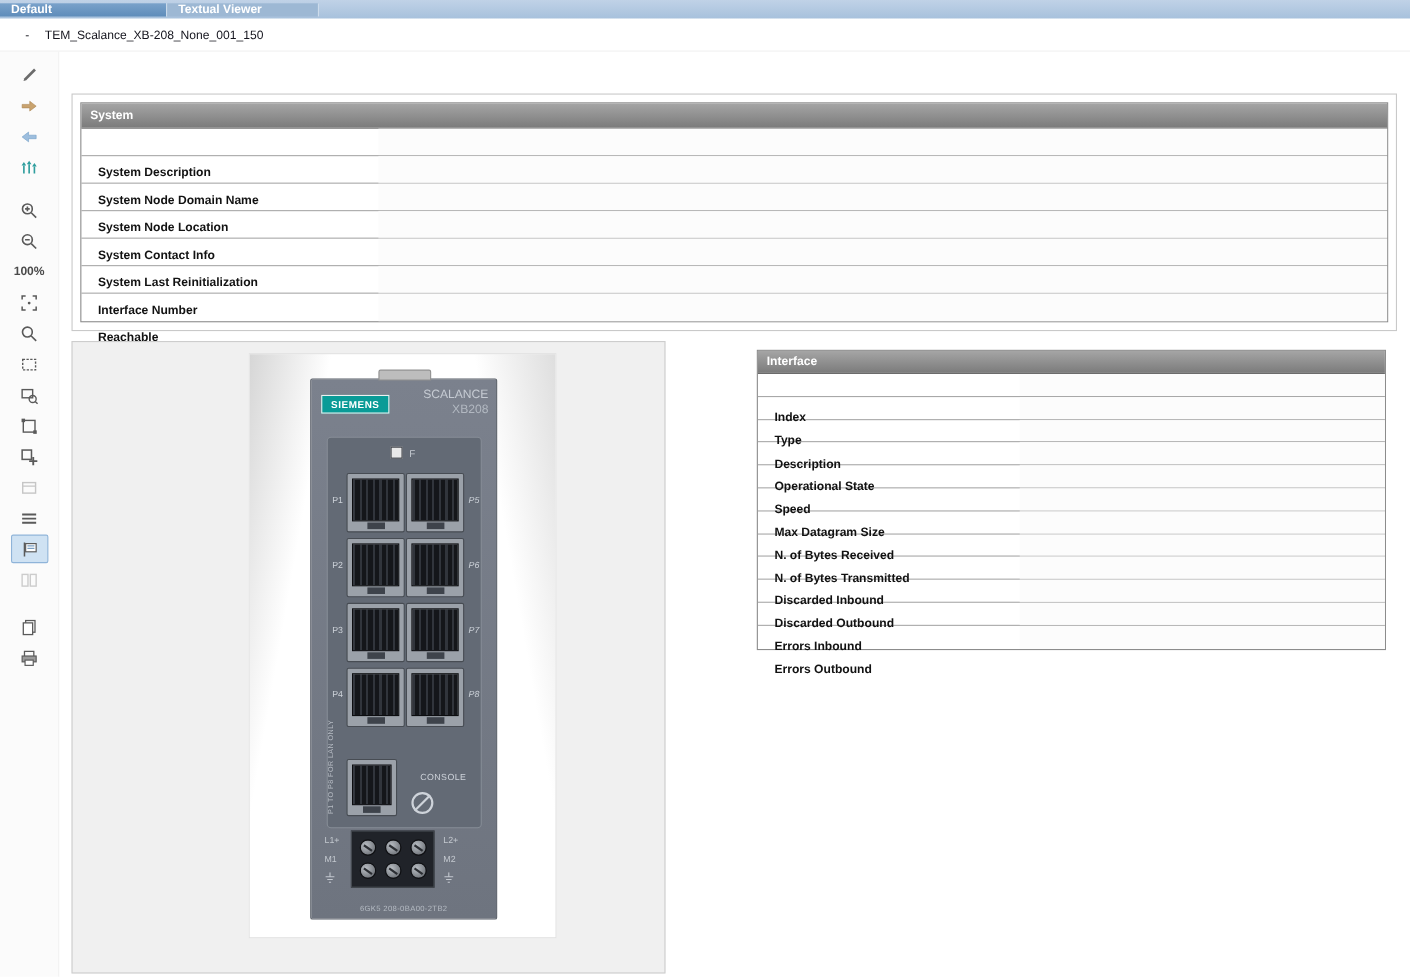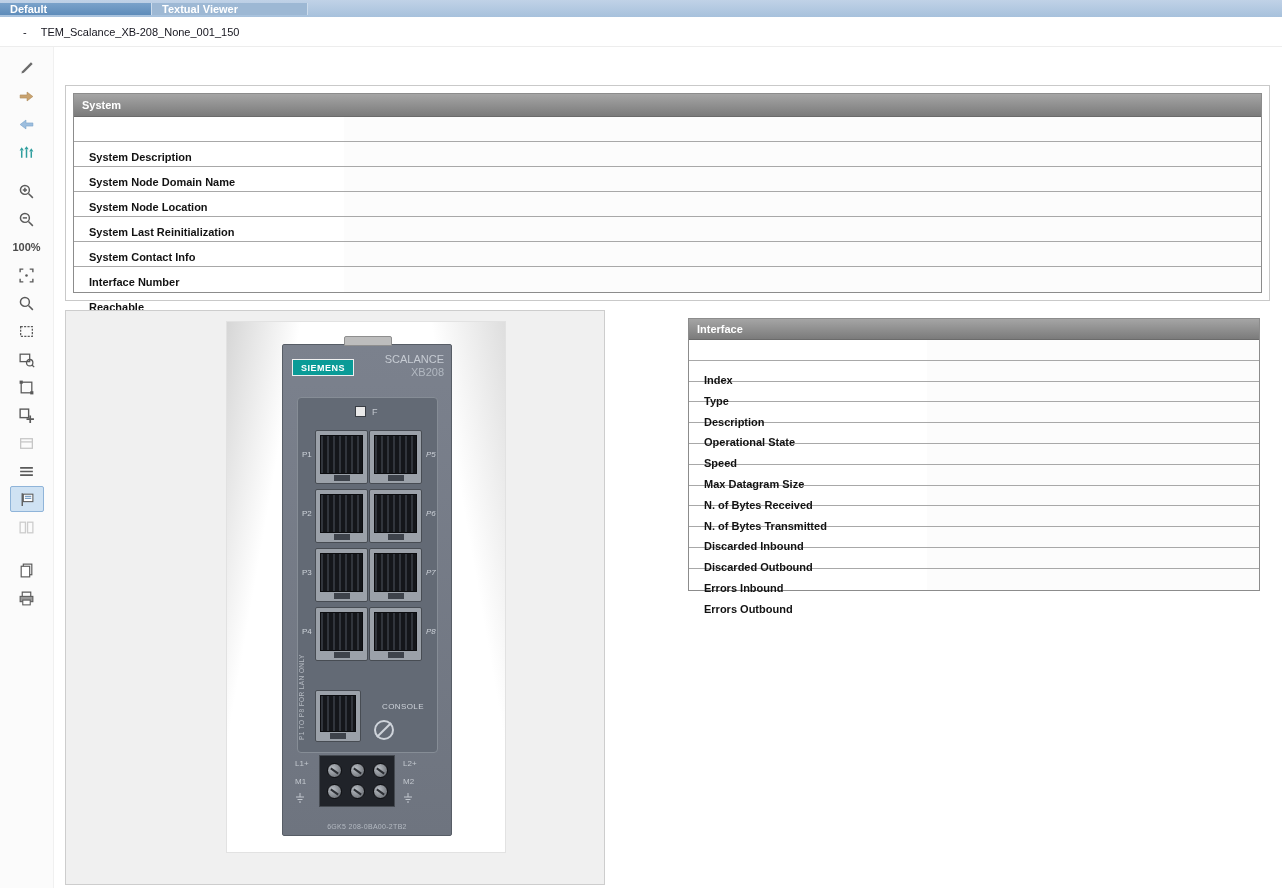--- a/index.html
+++ b/index.html
@@ -13,21 +13,21 @@
   
   .tabbar {
     position:absolute; top:0; left:0; width:1282px; height:17px;
     background:linear-gradient(#c0d2e7,#a7c1dc); display:flex; align-items:center;
   }
   .tab {
     display:flex; align-items:center; padding:0 10px; font-size:11px; font-weight:bold;
     color:#ffffff; border-right:1px solid #cddcec; cursor:default; white-space:nowrap;
   }
   .tab.active { background:linear-gradient(#7aa2ca,#5e8cba); width:152px; }
-  .tab.inactive { background:#9db8d4; width:156px; }
+  .tab.inactive { background:#9db8d4; width:138px; }
 
   
   .breadcrumb {
     position:absolute; top:17px; left:0; width:1282px; height:30px; background:#ffffff;
     display:flex; align-items:center; padding-left:9px; font-size:11px; color:#15151e;
     border-bottom:1px solid #ededed;
   }
   .breadcrumb .sep { margin:0 14px; color:#15151e; }
 
   
@@ -290,25 +290,25 @@
           </div>
           <div class="trow">
             <div class="tlabel">System Node Domain Name</div>
             <div class="tvalue"></div>
           </div>
           <div class="trow">
             <div class="tlabel">System Node Location</div>
             <div class="tvalue"></div>
           </div>
           <div class="trow">
+            <div class="tlabel">System Contact Info</div>
+            <div class="tvalue"></div>
+          </div>
+          <div class="trow">
             <div class="tlabel">System Last Reinitialization</div>
-            <div class="tvalue"></div>
-          </div>
-          <div class="trow">
-            <div class="tlabel">System Contact Info</div>
             <div class="tvalue"></div>
           </div>
           <div class="trow">
             <div class="tlabel">Interface Number</div>
             <div class="tvalue"></div>
           </div>
           <div class="trow">
             <div class="tlabel">Reachable</div>
             <div class="tvalue"></div>
           </div>

